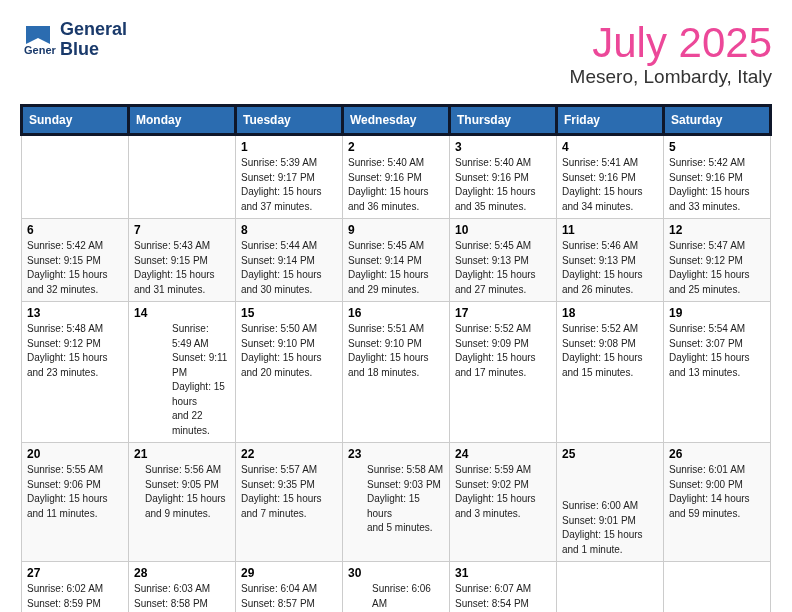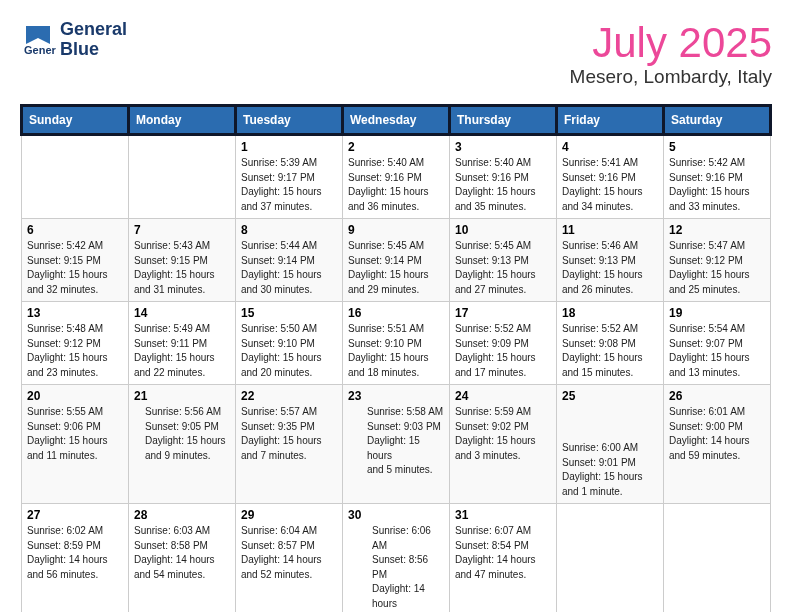--- a/index.html
+++ b/index.html
@@ -207,21 +207,21 @@
       <tr>
         <td>
           <span class="day-number">13</span>
           <div class="day-info" style="white-space: pre-line;">Sunrise: 5:48 AM
 Sunset: 9:12 PM
 Daylight: 15 hours
 and 23 minutes.</div>
         </td>
         <td>
           <span class="day-number">14</span>
-          <div class="day-info" style="white-space: pre-line;">Sunrise: 5:49 AM
+          <div class="day-info" style="white-space: pre-line; margin-left: 38px;">Sunrise: 5:49 AM
 Sunset: 9:11 PM
 Daylight: 15 hours
 and 22 minutes.</div>
         </td>
         <td>
           <span class="day-number">15</span>
           <div class="day-info" style="white-space: pre-line;">Sunrise: 5:50 AM
 Sunset: 9:10 PM
 Daylight: 15 hours
 and 20 minutes.</div>
@@ -243,21 +243,21 @@
         <td>
           <span class="day-number">18</span>
           <div class="day-info" style="white-space: pre-line;">Sunrise: 5:52 AM
 Sunset: 9:08 PM
 Daylight: 15 hours
 and 15 minutes.</div>
         </td>
         <td>
           <span class="day-number">19</span>
           <div class="day-info" style="white-space: pre-line;">Sunrise: 5:54 AM
-Sunset: 9:07 PM
+Sunset: 3:07 PM
 Daylight: 15 hours
 and 13 minutes.</div>
         </td>
       </tr>
       <tr>
         <td>
           <span class="day-number">20</span>
           <div class="day-info" style="white-space: pre-line;">Sunrise: 5:55 AM
 Sunset: 9:06 PM
 Daylight: 15 hours

